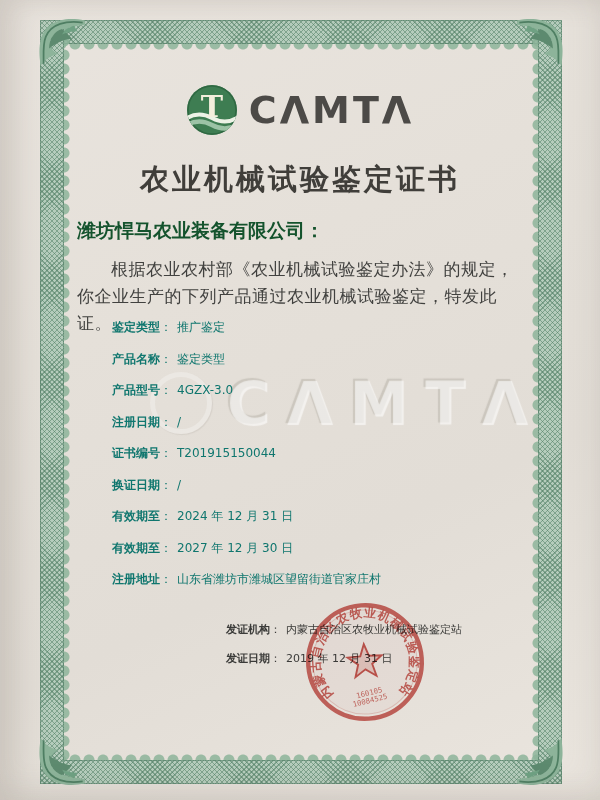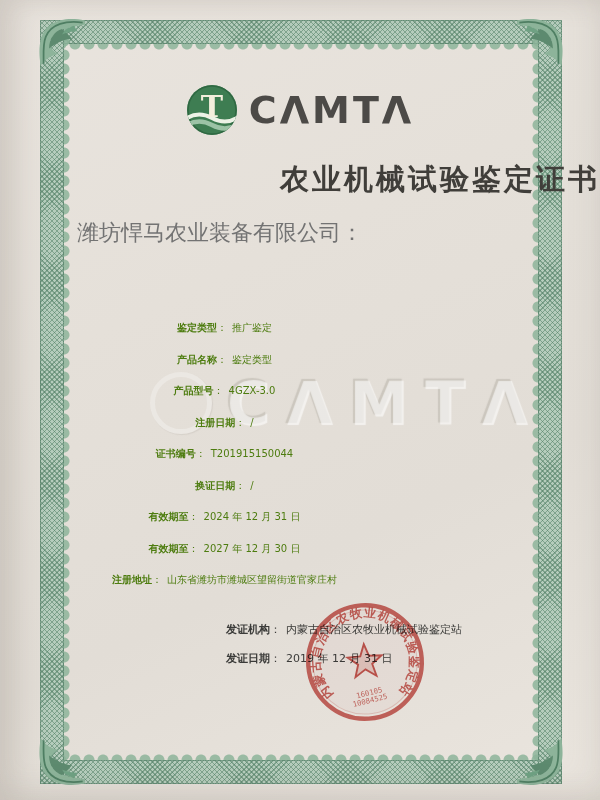--- a/index.html
+++ b/index.html
@@ -51,31 +51,31 @@
     box-shadow:1px 1px 1px rgba(120,115,105,.12); margin-right:14px; }
   .wm-text { font-size:60px; font-weight:bold; letter-spacing:16px; color:transparent;
     text-shadow:1px 1px 1px rgba(255,255,255,.6), -1px -1px 1px rgba(118,112,102,.22); }
 
   
   .content { position:absolute; inset:0; z-index:3; }
   .logo-row { position:absolute; left:0; right:0; top:84px; display:flex; justify-content:center; align-items:center; gap:11px; }
   .logo-mark { width:52px; height:52px; }
   .logo-word { font-size:38px; font-weight:bold; letter-spacing:3px; color:#4c4a47; }
 
-  .cert-title { position:absolute; left:0; right:0; top:160px; text-align:right;
+  .cert-title { position:absolute; left:0; right:0; top:160px; text-align:center;
     font-family:"DejaVu Serif","Liberation Serif",serif; font-weight:700;
     font-size:29px; letter-spacing:3px; color:#403e3a; }
 
-  .recipient { position:absolute; left:77px; top:218px; font-size:22px; font-weight:normal; color:#737373; }
+  .recipient { position:absolute; left:77px; top:218px; font-size:19px; font-weight:bold; color:#14532d; }
 
   .body-par { position:absolute; left:77px; top:256px; width:450px;
     font-size:17px; line-height:27px; text-indent:34px; color:#41413f; letter-spacing:.5px; }
 
   .fields { position:absolute; left:112px; top:319px; }
-  .field-row { font-size:10px; line-height:17px; margin-bottom:14.5px; color:#4d7c0f; white-space:nowrap;text-align:center; }
+  .field-row { font-size:12px; line-height:17px; margin-bottom:14.5px; color:#0f766e; white-space:nowrap; }
   .f-label { font-weight:600; }
   .colon { margin-right:5px; }
 
   .issuer { position:absolute; left:226px; top:621px; }
   .issuer-row { font-size:11px; line-height:17px; margin-bottom:11.5px; color:#3b3b39; white-space:nowrap; }
 
   
   .seal { position:absolute; left:304px; top:601px; width:122px; height:122px; z-index:5;
     opacity:.86; mix-blend-mode:multiply; transform:rotate(-4deg); pointer-events:none; }
 </style>
@@ -144,20 +144,21 @@
       </g>
       <text x="26" y="33" text-anchor="middle" font-family="DejaVu Serif, Liberation Serif, serif" font-size="30" font-weight="bold" fill="#f3eedc">T</text>
     </svg>
     <div class="logo-word">CΛMTΛ</div>
   </div>
 
   <div class="cert-title">农业机械试验鉴定证书</div>
 
   <div class="recipient">潍坊悍马农业装备有限公司：</div>
 
+  <div class="body-par">根据农业农村部《农业机械试验鉴定办法》的规定，你企业生产的下列产品通过农业机械试验鉴定，特发此证。</div>
 
   <div class="fields">
     <div class="field-row"><span class="f-label">鉴定类型</span><span class="colon">：</span><span class="f-value">推广鉴定</span></div>
     <div class="field-row"><span class="f-label">产品名称</span><span class="colon">：</span><span class="f-value">鉴定类型</span></div>
     <div class="field-row"><span class="f-label">产品型号</span><span class="colon">：</span><span class="f-value">4GZX-3.0</span></div>
     <div class="field-row"><span class="f-label">注册日期</span><span class="colon">：</span><span class="f-value">/</span></div>
     <div class="field-row"><span class="f-label">证书编号</span><span class="colon">：</span><span class="f-value">T201915150044</span></div>
     <div class="field-row"><span class="f-label">换证日期</span><span class="colon">：</span><span class="f-value">/</span></div>
     <div class="field-row"><span class="f-label">有效期至</span><span class="colon">：</span><span class="f-value">2024 年 12 月 31 日</span></div>
     <div class="field-row"><span class="f-label">有效期至</span><span class="colon">：</span><span class="f-value">2027 年 12 月 30 日</span></div>

